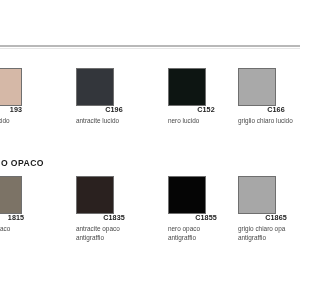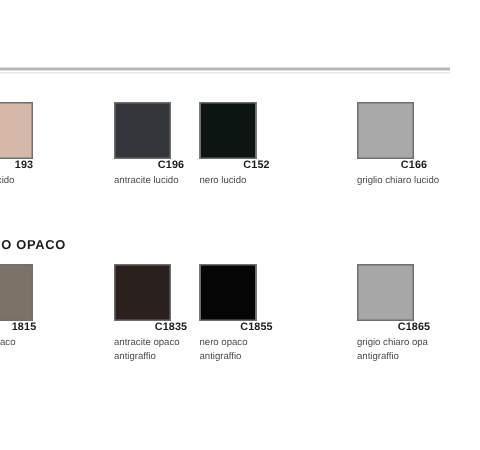--- a/index.html
+++ b/index.html
@@ -51,21 +51,21 @@
   .row-gloss { top: 68px; }
   .row-matte { top: 176px; }
 
   .cell {
     position: absolute;
     top: 0;
     width: 76px;
   }
   .cell-0 { left: 0px; }
   .cell-1 { left: 98px; }
-  .cell-2 { left: 155px; }
+  .cell-2 { left: 190px; }
   .cell-3 { left: 260px; }
 
   .swatch {
     width: 38px;
     height: 38px;
     box-sizing: border-box;
     border: 1px solid #6f6f6f;
   }
   .swatch.wide {
     width: 44px;

